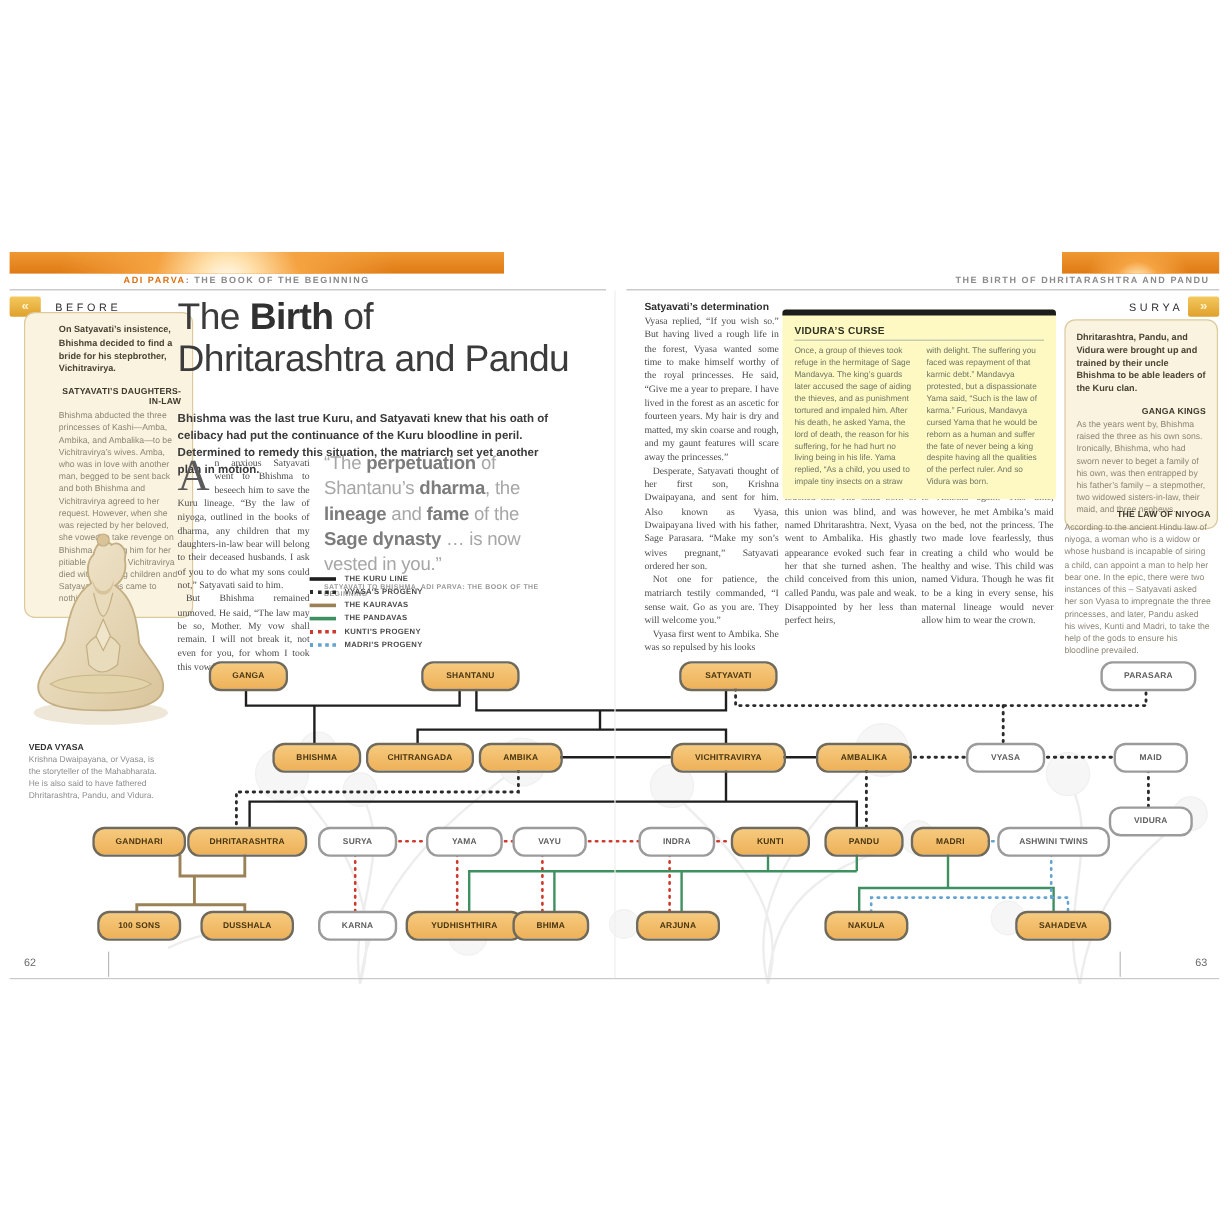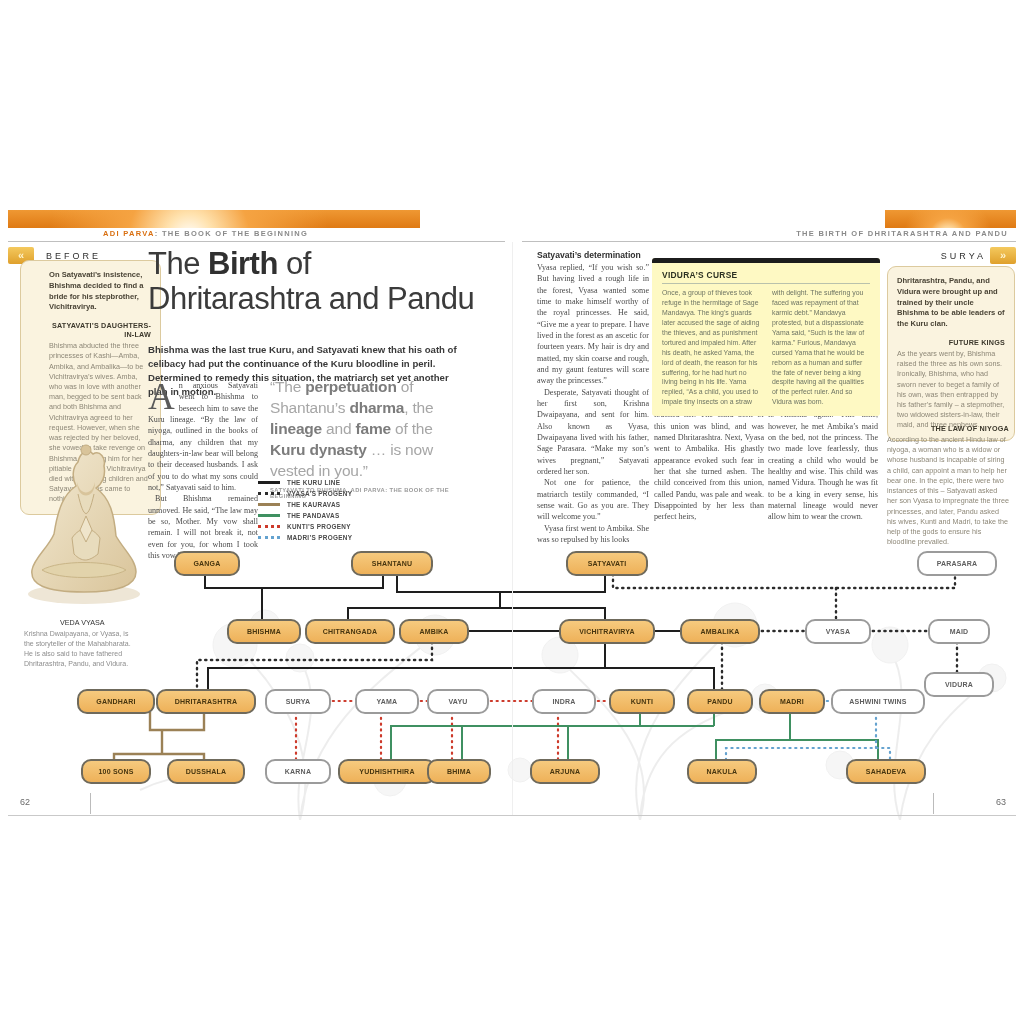--- a/index.html
+++ b/index.html
@@ -57,21 +57,21 @@
   .vyasa{stroke:#2b2b2b;stroke-dasharray:1.2 4.6;stroke-linecap:round;stroke-width:2.4;}
   .kaurava{stroke:#9b8156;stroke-width:2.4;}
   .pandava{stroke:#3f9061;}
   .kunti{stroke:#cd3a2b;stroke-dasharray:1.2 4.6;stroke-linecap:round;stroke-width:2.2;}
   .madri{stroke:#64a2cf;stroke-dasharray:1.2 4.6;stroke-linecap:round;stroke-width:2.2;}
   .node{position:absolute;height:21px;border-radius:10px;font-size:7px;font-weight:bold;
         letter-spacing:.2px;display:flex;align-items:center;justify-content:center;text-align:center;}
   .node.orange{background:linear-gradient(#f6ca7e,#eeb159);border:2px solid #6f6a5c;color:#47350f;}
   .node.white{background:#fff;border:2px solid #9b9b9b;color:#5e5e5e;}
 
-  .caption-title{font-size:7.2px;font-weight:normal;color:#333;margin-left:36px;}
+  .caption-title{font-size:7.2px;font-weight:bold;color:#333;}
   .caption-body{font-size:7px;color:#8d8d8d;line-height:1.42;margin-top:2px;}
   .pagenum{font-size:9px;color:#6a6a6a;}
   .tick{width:1px;background:#bbb;}
 </style>
 </head>
 <body>
 
 <div class="canvas">
 
   <svg class="abs" style="left:0;top:530px;" width="1024" height="290" viewBox="0 0 1024 290" opacity="0.5">
@@ -148,21 +148,21 @@
   </div>
 
   <div class="abs standfirst" style="left:148px;top:327px;width:318px;">Bhishma was the last true Kuru, and Satyavati knew that his oath of celibacy had put the continuance of the Kuru bloodline in peril. Determined to remedy this situation, the matriarch set yet another plan in motion.</div>
 
   <div class="abs bodycol" style="left:148px;top:380px;width:110px;">
     <p><span class="dropcap">A</span><span>n anxious Satyavati went to Bhishma to beseech him to save the Kuru lineage. “By the law of niyoga, outlined in the books of dharma, any children that my daughters-in-law bear will belong to their deceased husbands. I ask of you to do what my sons could not,” Satyavati said to him.</span></p>
     <p>But Bhishma remained unmoved. He said, “The law may be so, Mother. My vow shall remain. I will not break it, not even for you, for whom I took this vow.”</p>
   </div>
 
   <div class="abs" style="left:270px;top:377px;width:200px;">
-    <div class="quote" id="quote"><span>“The </span><b>perpetuation</b><span> of Shantanu’s </span><b>dharma</b><span>, the </span><b>lineage</b><span> and </span><b>fame</b><span> of the </span><b>Kuru dynasty</b><span> … is now vested in you.”</span></div>
+    <div class="quote" id="quote"><span>“The </span><b>perpetuation</b><span> of Shantanu’s </span><b>dharma</b><span>, the </span><b>lineage</b><span> and </span><b>fame</b><span> of the </span><b>Sage dynasty</b><span> … is now vested in you.”</span></div>
     <div class="attrib">SATYAVATI TO BHISHMA, ADI PARVA: THE BOOK OF THE BEGINNING</div>
   </div>
 
   <div class="abs" id="legend" style="left:258px;top:477px;width:130px;">
       <div class="legend-row">
         <span class="legend-swatch" style="border-top: 3px solid rgb(30, 30, 30);"></span>
         <span class="legend-label">THE KURU LINE</span>
       </div>
       <div class="legend-row">
         <span class="legend-swatch" style="border-top: 3px dotted rgb(43, 43, 43);"></span>
@@ -207,21 +207,21 @@
     <div class="inner">
       <h4>VIDURA’S CURSE</h4>
       <div class="txt">Once, a group of thieves took refuge in the hermitage of Sage Mandavya. The king’s guards later accused the sage of aiding the thieves, and as punishment tortured and impaled him. After his death, he asked Yama, the lord of death, the reason for his suffering, for he had hurt no living being in his life. Yama replied, “As a child, you used to impale tiny insects on a straw with delight. The suffering you faced was repayment of that karmic debt.” Mandavya protested, but a dispassionate Yama said, “Such is the law of karma.” Furious, Mandavya cursed Yama that he would be reborn as a human and suffer the fate of never being a king despite having all the qualities of the perfect ruler. And so Vidura was born.</div>
     </div>
   </div>
 
   <div class="abs panel-label" style="right:38px;top:251px;">SURYA</div>
   <div class="abs tab" style="left:990px;top:247px;">»</div>
   <div class="abs cream" style="left:887px;top:266px;width:108px;">
     <div class="lead">Dhritarashtra, Pandu, and Vidura were brought up and trained by their uncle Bhishma to be able leaders of the Kuru clan.</div>
-    <div class="minihead">FUTURE KINGS</div>
+    <div class="minihead">GANGA KINGS</div>
     <div class="minibody">As the years went by, Bhishma raised the three as his own sons. Ironically, Bhishma, who had sworn never to beget a family of his own, was then entrapped by his father’s family – a stepmother, two widowed sisters-in-law, their maid, and three nephews.</div>
   </div>
 
   <div class="abs" style="left:887px;top:424px;width:122px;">
     <div class="minihead" style="margin-top:0;">THE LAW OF NIYOGA</div>
     <div class="minibody">According to the ancient Hindu law of niyoga, a woman who is a widow or whose husband is incapable of siring a child, can appoint a man to help her bear one. In the epic, there were two instances of this – Satyavati asked her son Vyasa to impregnate the three princesses, and later, Pandu asked his wives, Kunti and Madri, to take the help of the gods to ensure his bloodline prevailed.</div>
   </div>
 
   <svg class="abs" id="tree-svg" style="left:0;top:0;" width="1024" height="1024" viewBox="0 0 1024 1024">
       <polyline points="205,574 205,588 383,588 383,574" class="edge kuru"></polyline>

